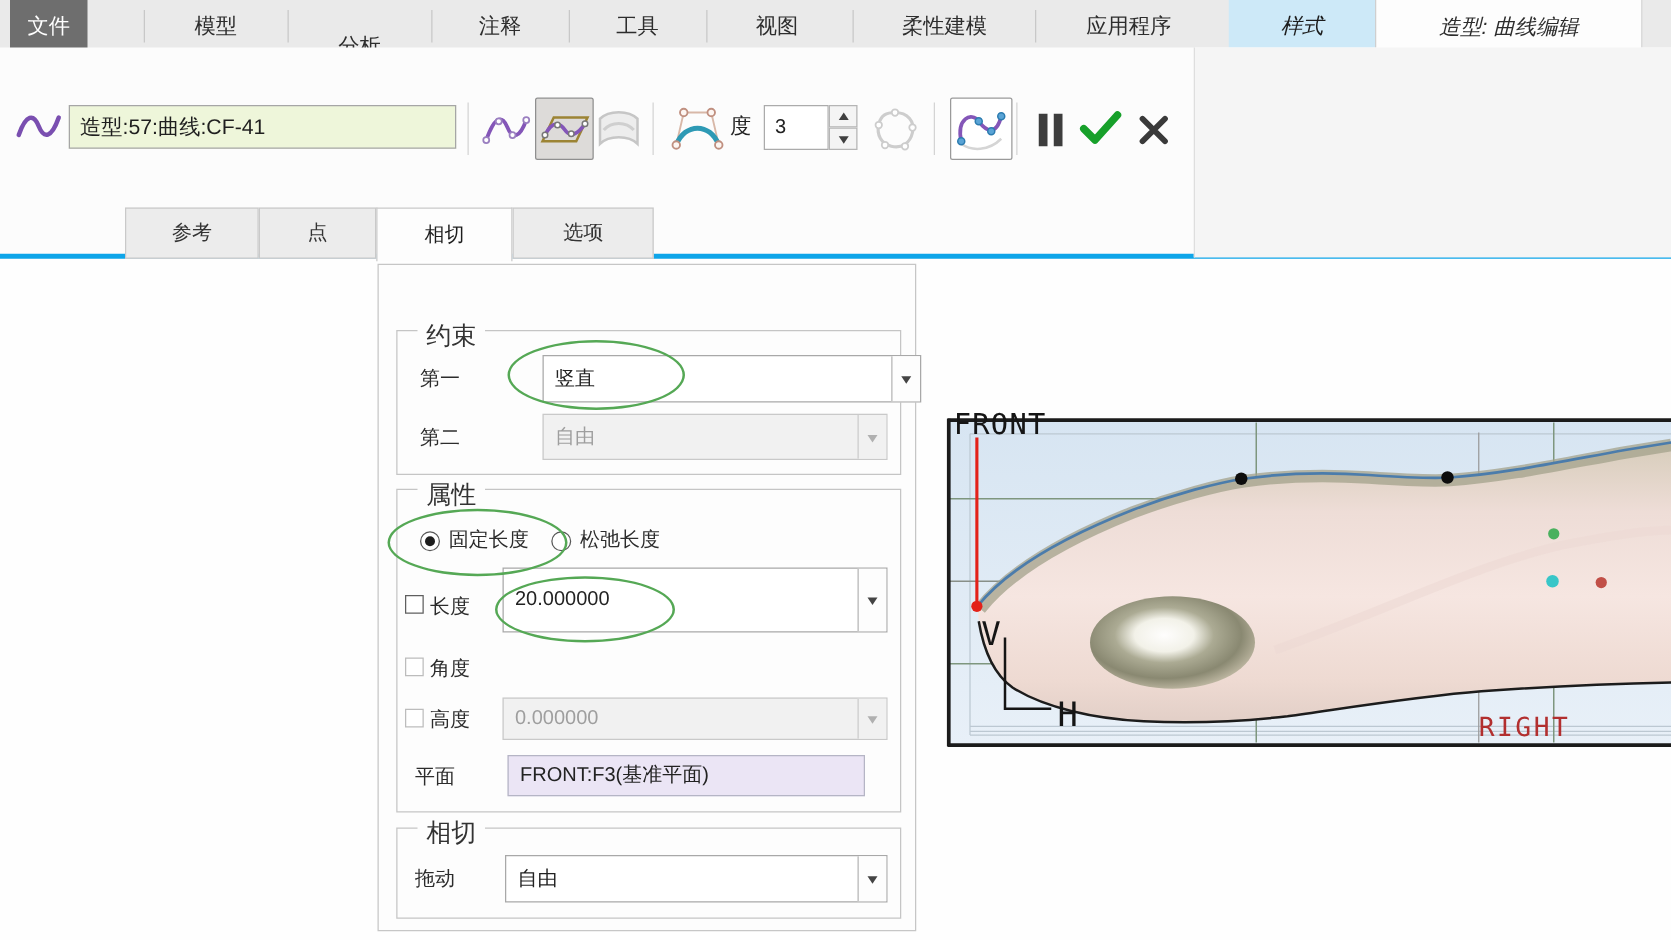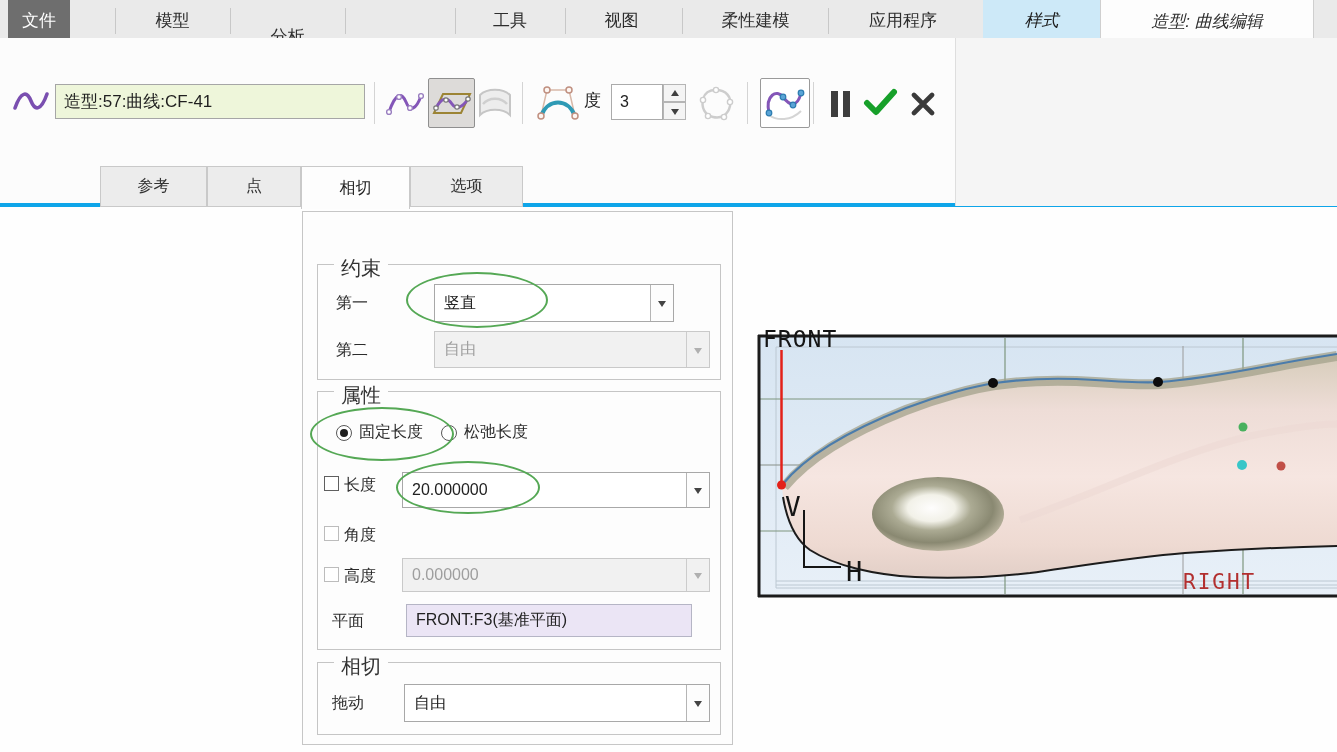--- a/index.html
+++ b/index.html
@@ -68,20 +68,21 @@
 </style>
 </head>
 <body>
 
 <div class="screen">
 
   <div class="menubar">
     <div class="menu-item menu-file" style="left:8px;width:62px;">文件</div>
     <div class="menu-item" style="left:115px;width:115px;">模型</div>
     <div class="menu-item" style="left:230px;width:115px;margin-top:16px;">分析</div>
+    <div class="menu-item" style="left:345px;width:110px;">注释</div>
     <div class="menu-item" style="left:455px;width:110px;">工具</div>
     <div class="menu-item" style="left:565px;width:113px;">视图</div>
     <div class="menu-item" style="left:683px;width:145px;">柔性建模</div>
     <div class="menu-item" style="left:828px;width:150px;">应用程序</div>
     <div class="menu-item menu-style" style="left:983px;width:117px;background:#cde9f8;">样式</div>
     <div class="menu-item menu-doc" style="left:1100px;width:212px;">造型: 曲线编辑</div>
     <div class="menu-div" style="left:115px;"></div>
     <div class="menu-div" style="left:230px;"></div>
     <div class="menu-div" style="left:345px;"></div>
     <div class="menu-div" style="left:455px;"></div>
@@ -186,21 +187,21 @@
     <div class="tab" style="left:207px;width:94px;">点</div>
     <div class="tab active" style="left:301px;width:109px;">相切</div>
     <div class="tab" style="left:410px;width:113px;">选项</div>
   </div>
 
   <div class="panel">
 
     <div class="group" style="top:52px;height:116px;">
       <div class="legend">约束</div>
       <div class="flabel" style="left:18px;top:28px;">第一</div>
-      <div class="combo" style="left:116px;top:19px;width:240px;height:38px;text-align:right;">
+      <div class="combo" style="left:116px;top:19px;width:303px;height:38px;text-align:right;">
         <div class="txt">竖直</div>
         <div class="btn">
             <div class="arr"></div>
           </div>
       </div>
       <div class="flabel" style="left:18px;top:75px;">第二</div>
       <div class="combo disabled" style="left:116px;top:66px;width:276px;height:37px;">
         <div class="txt">自由</div>
         <div class="btn">
             <div class="arr"></div>
@@ -213,21 +214,21 @@
 
       <div class="radio-row" style="left:18px;top:30px;">
         <div class="radio checked"></div>
         <div class="rlabel">固定长度</div>
         <div class="radio" style="margin-left:14px;"></div>
         <div class="rlabel">松弛长度</div>
       </div>
 
       <div class="cb" style="left:6px;top:84px;"></div>
       <div class="flabel" style="left:26px;top:83px;">长度</div>
-      <div class="combo" style="left:84px;top:80px;width:308px;height:36px;gap:36px;">
+      <div class="combo" style="left:84px;top:62px;width:308px;height:52px;gap:36px;">
         <div class="txt">20.000000</div>
         <div class="btn">
             <div class="arr"></div>
           </div>
       </div>
 
       <div class="cb disabled" style="left:6px;top:134px;"></div>
       <div class="flabel" style="left:26px;top:133px;">角度</div>
 
       <div class="cb disabled" style="left:6px;top:175px;"></div>

